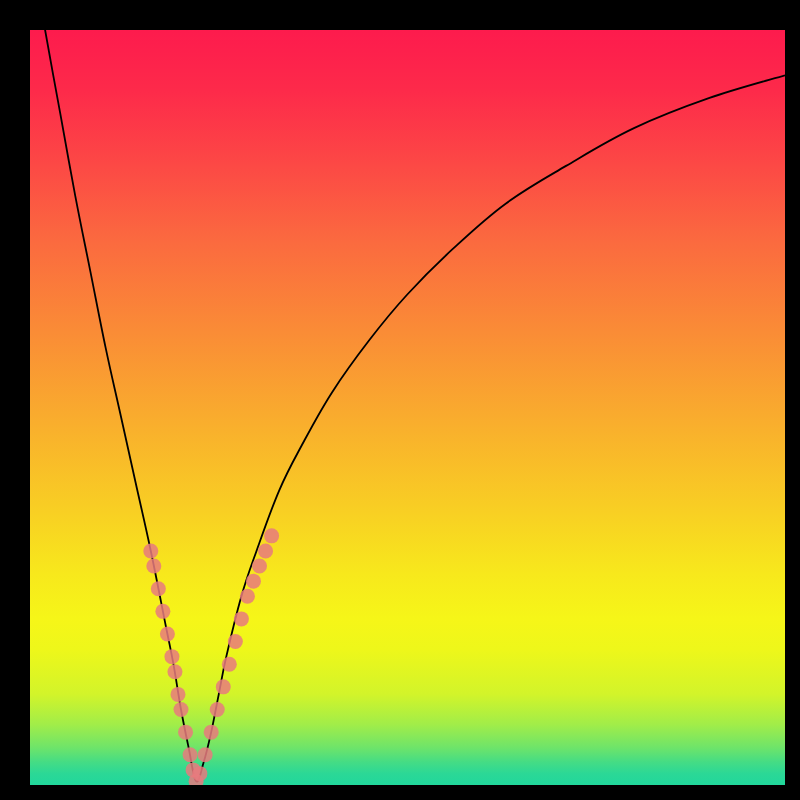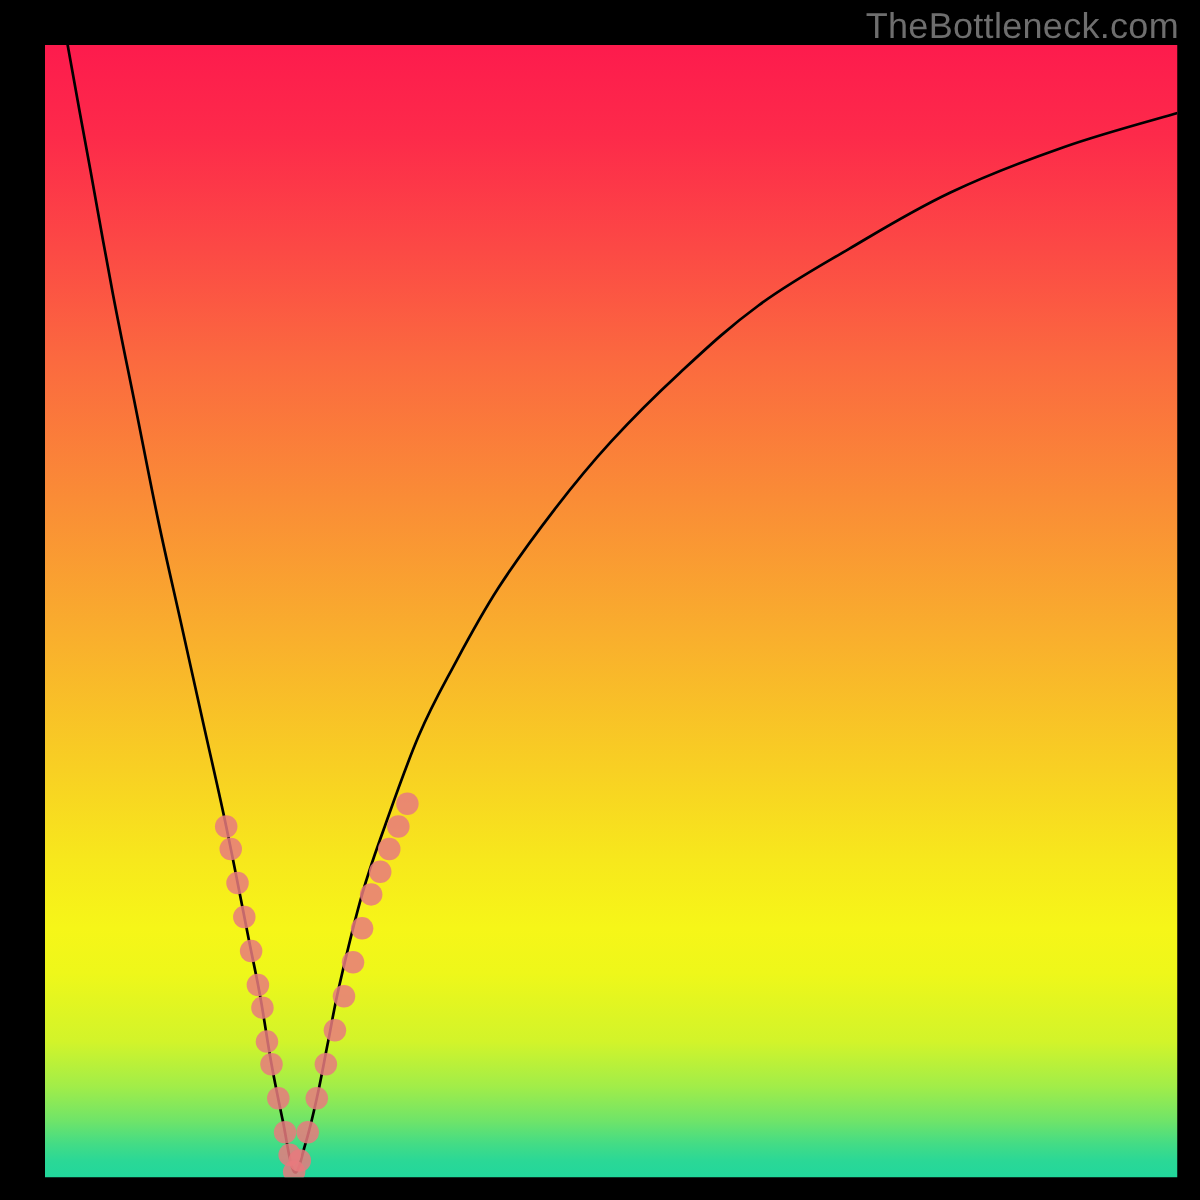--- a/index.html
+++ b/index.html
@@ -107,14 +107,13 @@
           <circle cx="205.36" cy="611.55" r="7.5" class="dot"></circle>
           <circle cx="211.40" cy="588.90" r="7.5" class="dot"></circle>
           <circle cx="217.44" cy="566.25" r="7.5" class="dot"></circle>
           <circle cx="223.48" cy="551.15" r="7.5" class="dot"></circle>
           <circle cx="229.52" cy="536.05" r="7.5" class="dot"></circle>
           <circle cx="235.56" cy="520.95" r="7.5" class="dot"></circle>
           <circle cx="241.60" cy="505.85" r="7.5" class="dot"></circle>
         </g>
     </svg>
   </div>
-  <div class="watermark">TheBottleneck.com</div>
 </div>
 
 </body></html>

